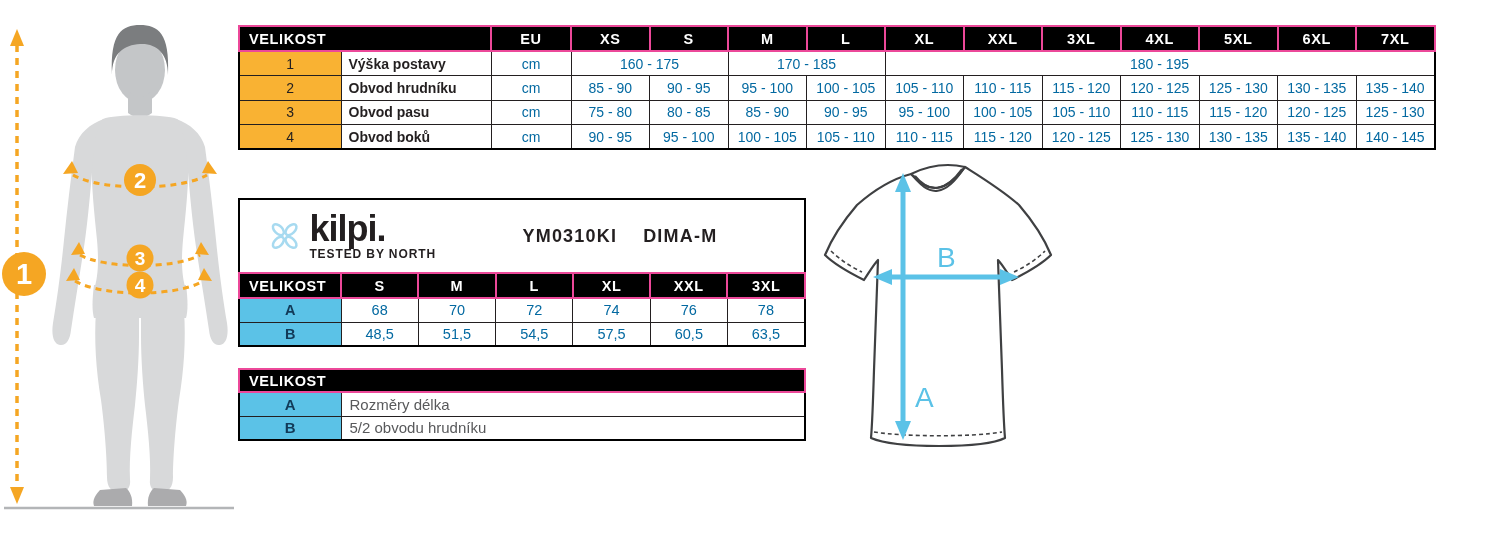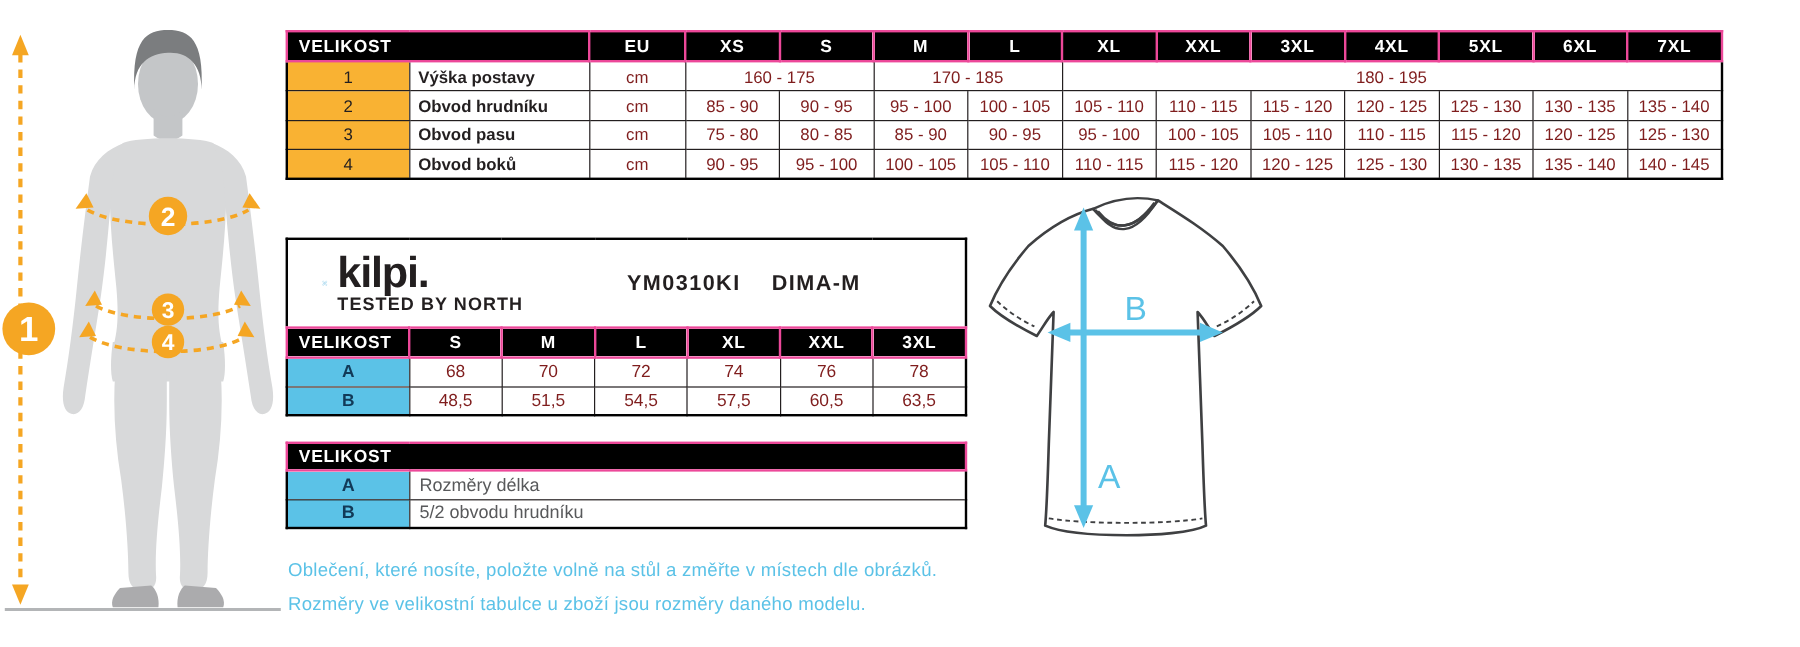--- a/index.html
+++ b/index.html
@@ -13,30 +13,30 @@
   table { border-collapse:collapse; table-layout:fixed; font-family:"Liberation Sans", sans-serif; }
   .tbl { position:absolute; border:2px solid #000; background:#fff; }
   .tbl td, .tbl th { border:1px solid #231f20; padding:0; text-align:center; vertical-align:middle; overflow:hidden; white-space:nowrap; }
   .tbl tr.hdr th { background:#000; color:#fff; border:2px solid #ec4899; font-weight:700; font-size:14.5px; letter-spacing:.6px; height:25px; }
   .hdr-left { text-align:left !important; padding-left:9px !important; }
 
   .main-table { left:238px; top:25px; width:1196px; }
   .main-table td { height:24.5px; font-size:14px; }
   .num-cell   { background:#f9b233; color:#231f20; font-size:15px; }
   .label-cell { text-align:left !important; padding-left:7px !important; font-weight:700; font-size:15px; color:#231f20;margin-left:28px; }
-  .val        { color:#7f1d1d; }
+  .val        { color:#0369a1; }
 
   .product-table { left:238px; top:198px; width:566px; }
   .product-table td { height:24px; font-size:14.5px;margin-top:45px; }
   .logo-cell { height:72px !important; border:1px solid #000; }
   .logo-row { display:flex; align-items:center; height:72px; }
   .brand { display:flex; align-items:center; padding-left:28px; width:196px; flex:none; }
   .brand-text { margin-left:8px; text-align:left; }
   .brand-name { font-size:36px; font-weight:700; color:#231f20; letter-spacing:-1px; line-height:34px; }
-  .brand-tagline { font-size:15px; font-weight:700; color:#231f20; letter-spacing:.9px; margin-top:1px; }
+  .brand-tagline { font-size:12px; font-weight:700; color:#231f20; letter-spacing:.9px; margin-top:1px; }
   .product-code-wrap { flex:1; font-size:18px; font-weight:700; color:#231f20; letter-spacing:1.2px; }
   .code-gap { display:inline-block; width:26px; }
   .blue-cell { background:#5bc2e7; color:#123a58; font-weight:700; font-size:15px; }
 
   .legend-table { left:238px; top:368px; width:566px; }
   .legend-table td { height:24px; font-size:15px; }
   .legend-table tr.hdr th { height:23px; }
   .desc-cell { text-align:left !important; padding-left:8px !important; color:#58595b; }
 
   .notes { left:240px; top:462px; color:#5bc2e7; font-size:15.5px; line-height:28px; letter-spacing:.2px; }
@@ -307,18 +307,14 @@
       <text x="100" y="252" font-size="28" fill="#5bc2e7">A</text>
     </g>
     <g>
       <line x1="74" y1="122" x2="188" y2="122" stroke="#5bc2e7" stroke-width="5"></line>
       <polygon points="58,122 77,114 77,130" fill="#5bc2e7"></polygon>
       <polygon points="204,122 185,114 185,130" fill="#5bc2e7"></polygon>
       <text x="122" y="112" font-size="28" fill="#5bc2e7">B</text>
     </g>
   </svg>
 
-  <div class="abs notes">
-    <div>Oblečení, které nosíte, položte volně na stůl a změřte v místech dle obrázků.</div>
-    <div>Rozměry ve velikostní tabulce u zboží jsou rozměry daného modelu.</div>
-  </div>
 
 </div>
 
 </body></html>

